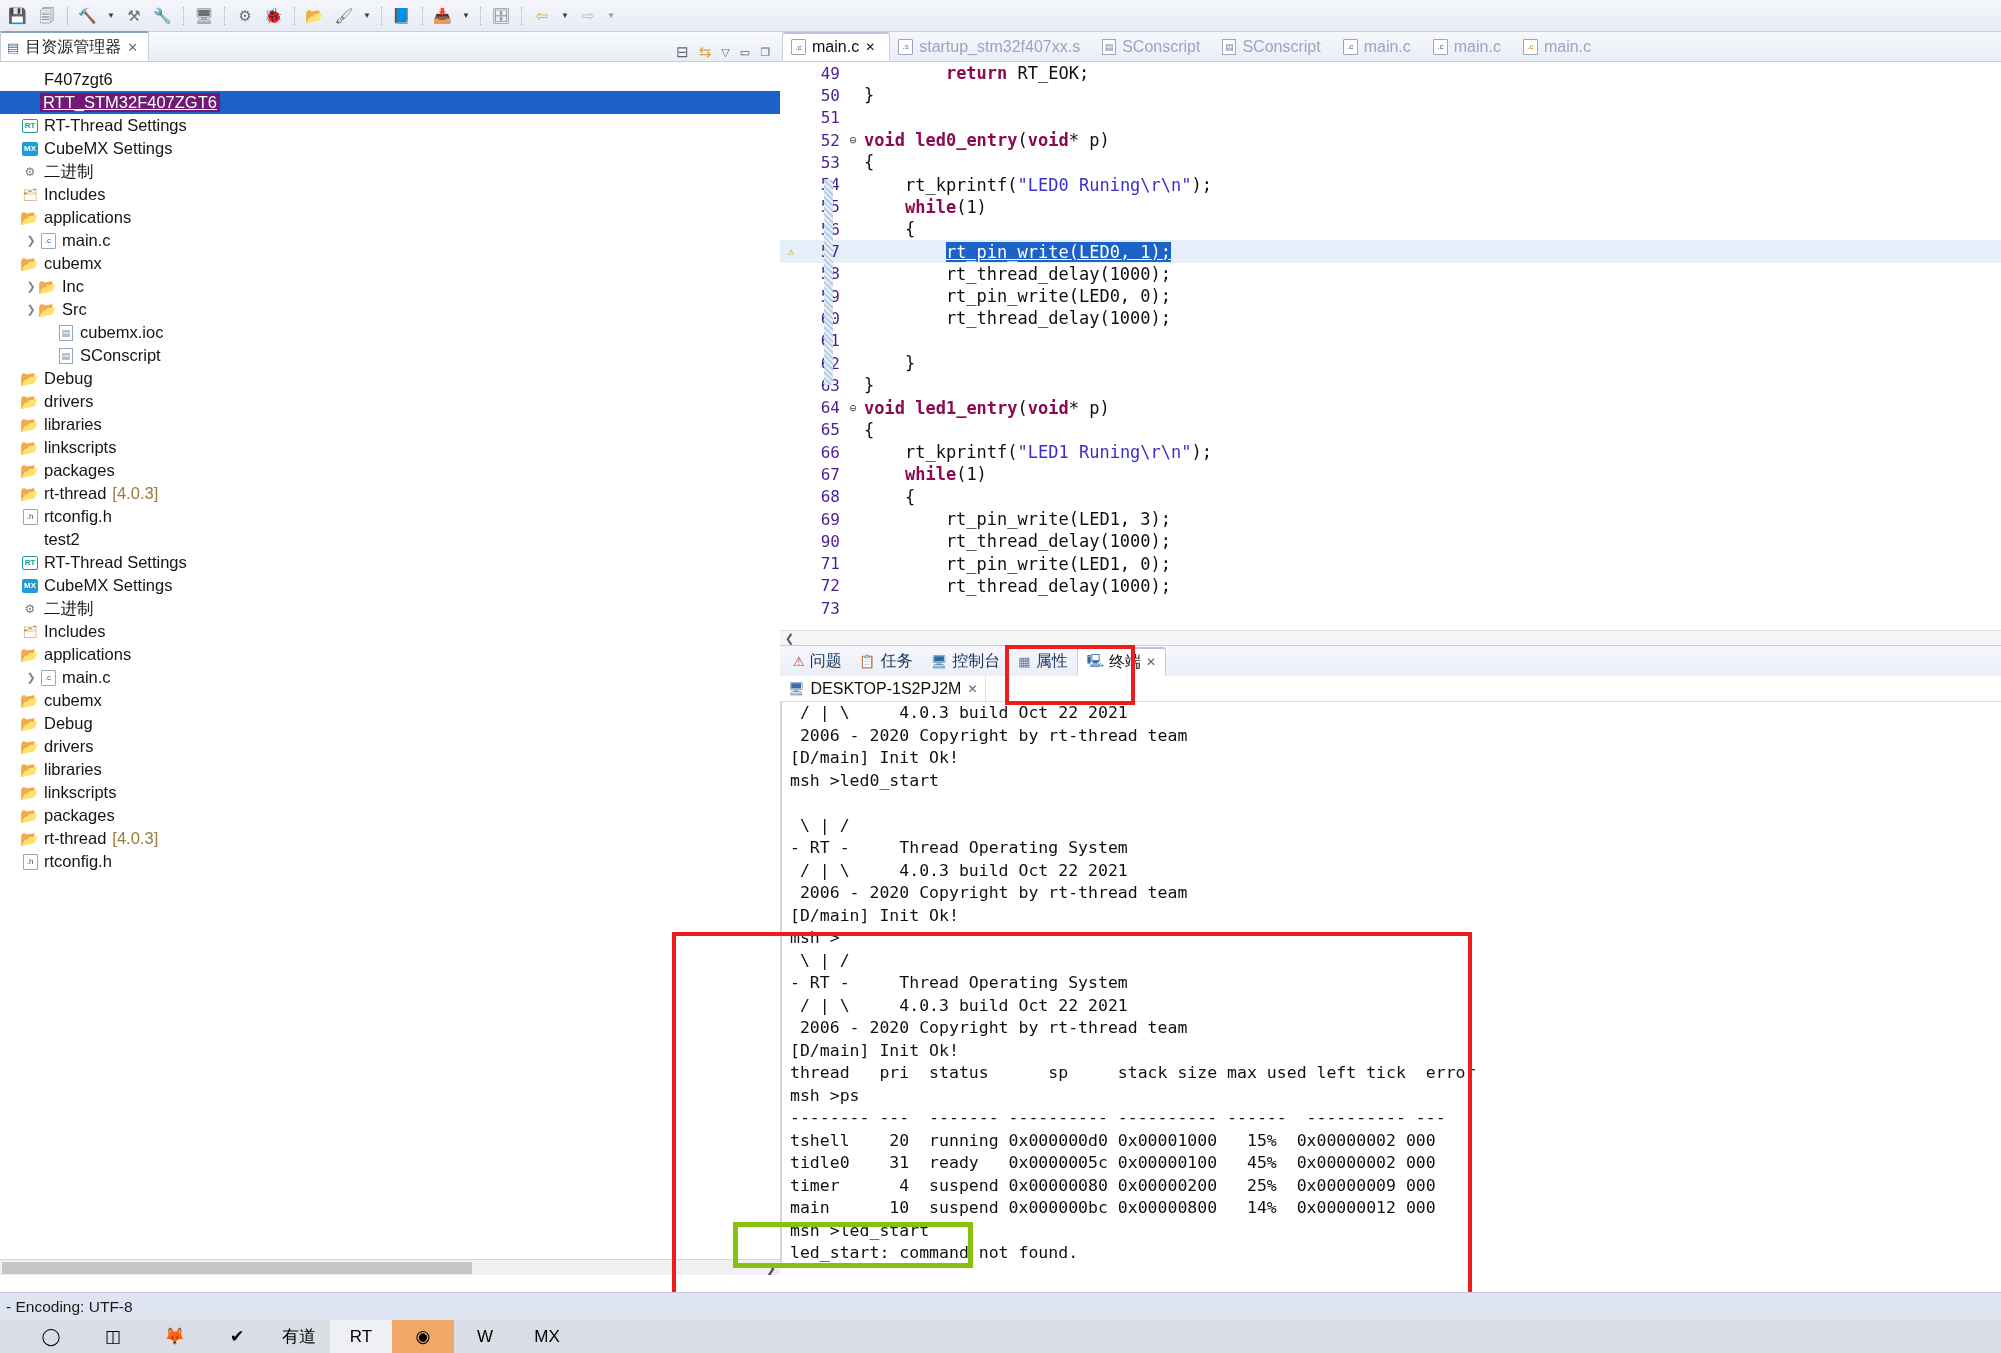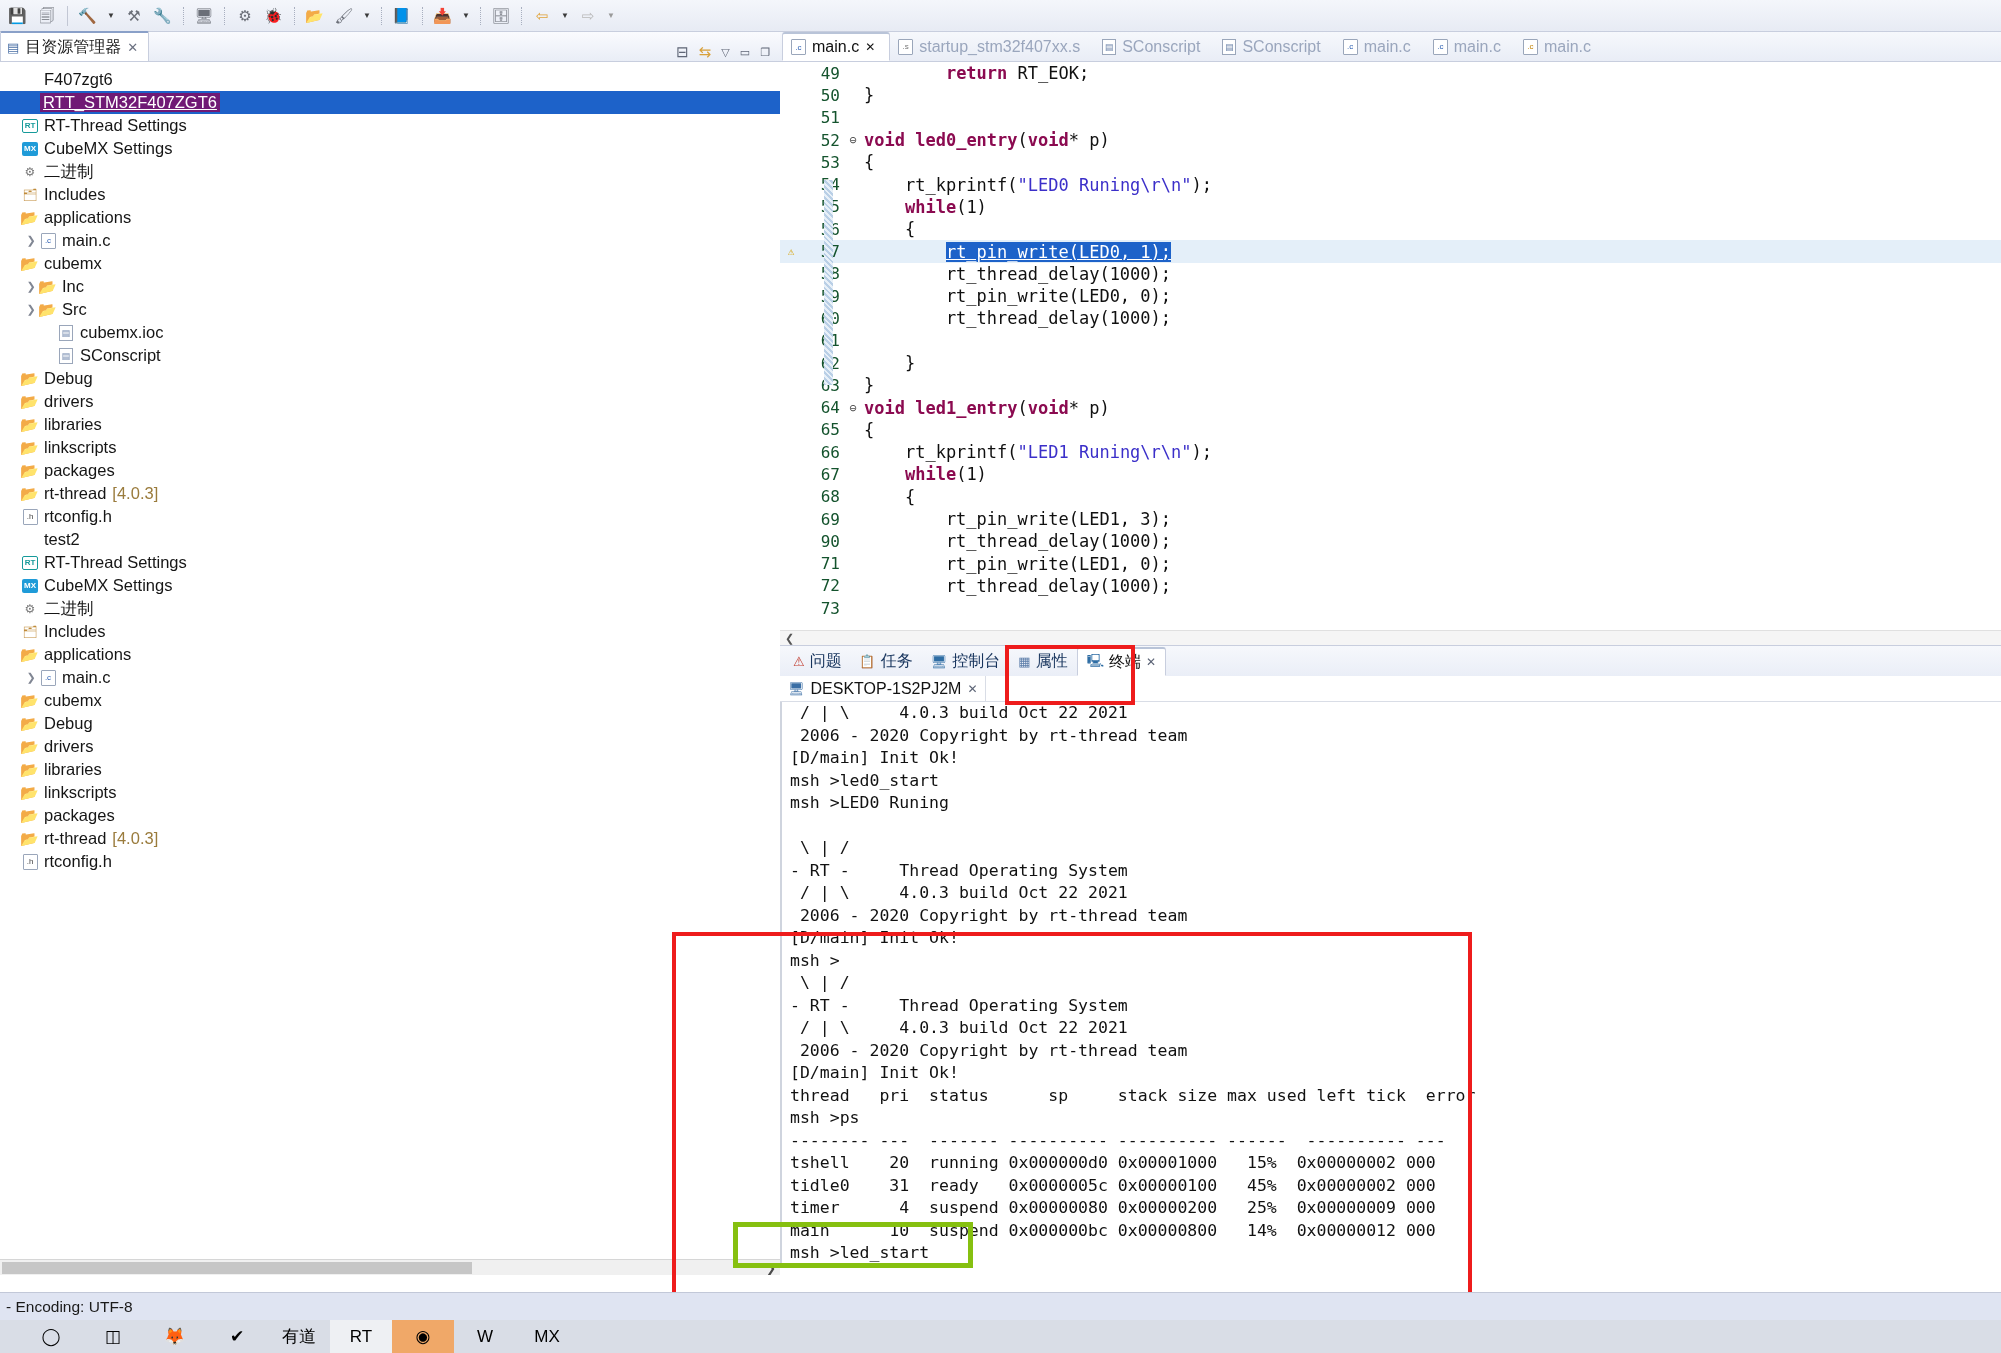--- a/index.html
+++ b/index.html
@@ -69,21 +69,21 @@
     font-size:16px; color:#9aa6bd; }
   .ed-tab.active{ background:#fff; color:#111; border:1px solid #c8cede; border-bottom:1px solid #fff;
     border-top:2px solid #b9c4d8; border-radius:3px 3px 0 0; }
   .ed-tab .close{ font-size:12px; }
 
   .code{ position:relative; height:560px; overflow:hidden; background:#fff;
     font-family:"DejaVu Sans Mono","Liberation Mono",monospace; font-size:17px; }
   .cline{ height:22.3px; display:flex; align-items:center; white-space:pre; }
   .cline.hl{ background:#e4eff9; }
   .gutter-ann{ width:22px; flex:0 0 22px; text-align:center; font-size:11px; }
-  .lnum{ width:44px; flex:0 0 44px; text-align:right; padding-right:6px; color:#14532d; font-size:16px;
+  .lnum{ width:44px; flex:0 0 44px; text-align:right; padding-right:6px; color:#4c1d95; font-size:16px;
     font-family:"DejaVu Sans Mono", monospace; }
   .fold{ width:14px; flex:0 0 14px; text-align:center; color:#4a4a4a; font-size:12px; }
   .ctext{ padding-left:4px; color:#101010; }
   .k{ color:#8b0a50; font-weight:bold; }   
   .s{ color:#3b2fc9; }                      
   .sel{ background:#1d62c9; color:#fff; text-decoration:underline; }
   .foldbar{ position:absolute; left:44px; top:118px; width:9px; height:205px;
     background:repeating-linear-gradient(45deg,#b9cfe6 0 2px,#e8f0f8 2px 4px); }
   .ed-hscroll{ position:absolute; left:0; bottom:0; width:1221px; height:15px; background:#f5f5f5;
     border-top:1px solid #e0e0e0; }
@@ -526,21 +526,20 @@
         <span>DESKTOP-1S2PJ2M</span>
         <span class="close" style="font-size:12px;color:#5a6274">✕</span>
       </div>
     </div>
     <div class="term-body">
       <div id="term-lines">
           <div class="tline"> / | \     4.0.3 build Oct 22 2021</div>
           <div class="tline"> 2006 - 2020 Copyright by rt-thread team</div>
           <div class="tline">[D/main] Init Ok!</div>
           <div class="tline">msh &gt;led0_start</div>
-          <div class="tline">msh &gt;LED0 Runing</div>
           <div class="tline"></div>
           <div class="tline"> \ | /</div>
           <div class="tline">- RT -     Thread Operating System</div>
           <div class="tline"> / | \     4.0.3 build Oct 22 2021</div>
           <div class="tline"> 2006 - 2020 Copyright by rt-thread team</div>
           <div class="tline">[D/main] Init Ok!</div>
           <div class="tline">msh &gt;</div>
           <div class="tline"> \ | /</div>
           <div class="tline">- RT -     Thread Operating System</div>
           <div class="tline"> / | \     4.0.3 build Oct 22 2021</div>

